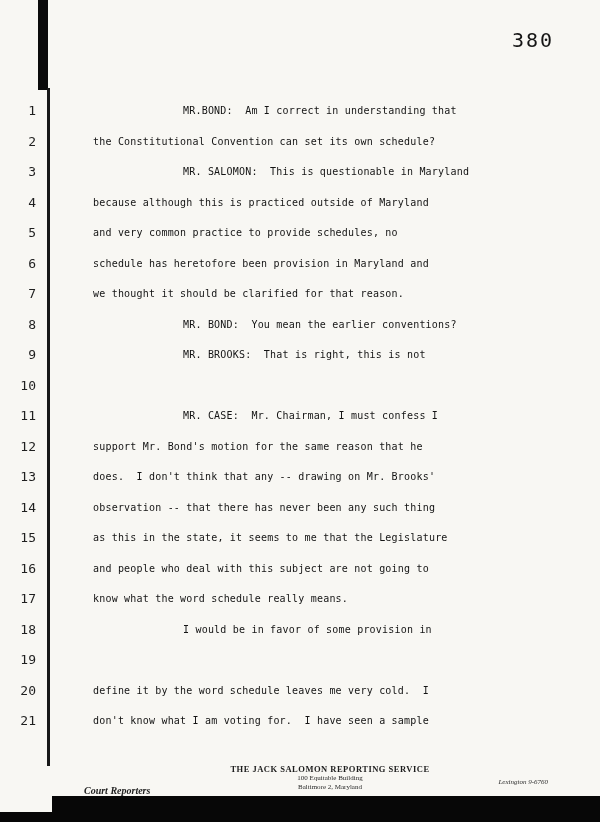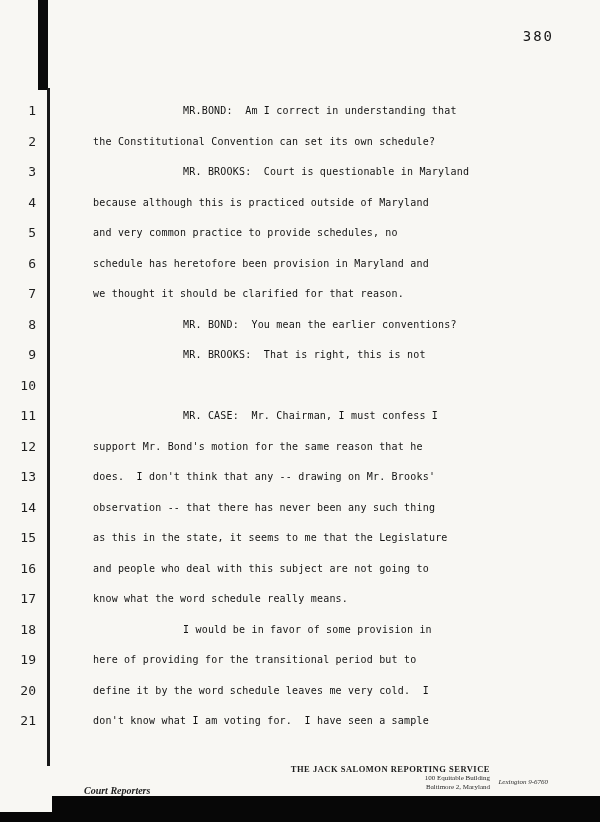--- a/index.html
+++ b/index.html
@@ -10,38 +10,38 @@
     color:#1a1a1a;
   }
   
   .scan-bar-topleft{position:absolute;left:38px;top:0;width:10px;height:90px;background:#0b0b0b;}
   .margin-rule{position:absolute;left:47px;top:88px;width:3px;height:678px;background:#181818;}
   .bottom-bar{position:absolute;left:52px;right:0;bottom:0;height:26px;background:#070707;}
   .corner-notch{position:absolute;left:0;bottom:0;width:52px;height:10px;background:#070707;}
 
   .page-number{
     position:absolute;top:28px;right:46px;
-    font-size:14px;letter-spacing:2px;color:#151515;
+    font-size:20px;letter-spacing:2px;color:#151515;
   }
 
   .lines{position:absolute;top:96px;left:0;width:100%;}
   .line-row{display:flex;height:30.5px;line-height:30.5px;}
   .line-num{
     width:36px;flex:none;text-align:right;
     font-size:13px;color:#1f1f1f;
   }
   .line-text{
     margin-left:57px;font-size:10px;white-space:pre;color:#141414;
     letter-spacing:0.2px;
   }
   .line-text.indent{margin-left:147px;}
 
   .footer-center{
     position:absolute;top:765px;left:330px;transform:translateX(-50%);
-    text-align:right;font-family:"Liberation Serif",serif;color:#1c1c1c;
+    text-align:center;font-family:"Liberation Serif",serif;color:#1c1c1c;
     width:320px;
   }
   .footer-service{font-size:8.5px;font-weight:bold;letter-spacing:0.5px;line-height:9px;}
   .footer-addr{font-size:7px;line-height:8.5px;color:#2a2a2a;}
   .footer-left{
     position:absolute;left:84px;top:785px;
     font-family:"Liberation Serif",serif;font-style:italic;font-weight:bold;
     font-size:10px;color:#222;
   }
   .footer-right{
@@ -62,21 +62,21 @@
     <div class="line-row">
       <span class="line-num">1</span>
       <span class="line-text indent">MR.BOND:  Am I correct in understanding that</span>
     </div>
     <div class="line-row">
       <span class="line-num">2</span>
       <span class="line-text">the Constitutional Convention can set its own schedule?</span>
     </div>
     <div class="line-row">
       <span class="line-num">3</span>
-      <span class="line-text indent">MR. BROOKS:  Court is questionable in Maryland</span>
+      <span class="line-text indent">MR. SALOMON:  This is questionable in Maryland</span>
     </div>
     <div class="line-row">
       <span class="line-num">4</span>
       <span class="line-text">because although this is practiced outside of Maryland</span>
     </div>
     <div class="line-row">
       <span class="line-num">5</span>
       <span class="line-text">and very common practice to provide schedules, no</span>
     </div>
     <div class="line-row">
@@ -125,21 +125,20 @@
     <div class="line-row">
       <span class="line-num">17</span>
       <span class="line-text">know what the word schedule really means.</span>
     </div>
     <div class="line-row">
       <span class="line-num">18</span>
       <span class="line-text indent">I would be in favor of some provision in</span>
     </div>
     <div class="line-row">
       <span class="line-num">19</span>
-      <span class="line-text">here of providing for the transitional period but to</span>
     </div>
     <div class="line-row">
       <span class="line-num">20</span>
       <span class="line-text">define it by the word schedule leaves me very cold.  I</span>
     </div>
     <div class="line-row">
       <span class="line-num">21</span>
       <span class="line-text">don't know what I am voting for.  I have seen a sample</span>
     </div>
   </div>

